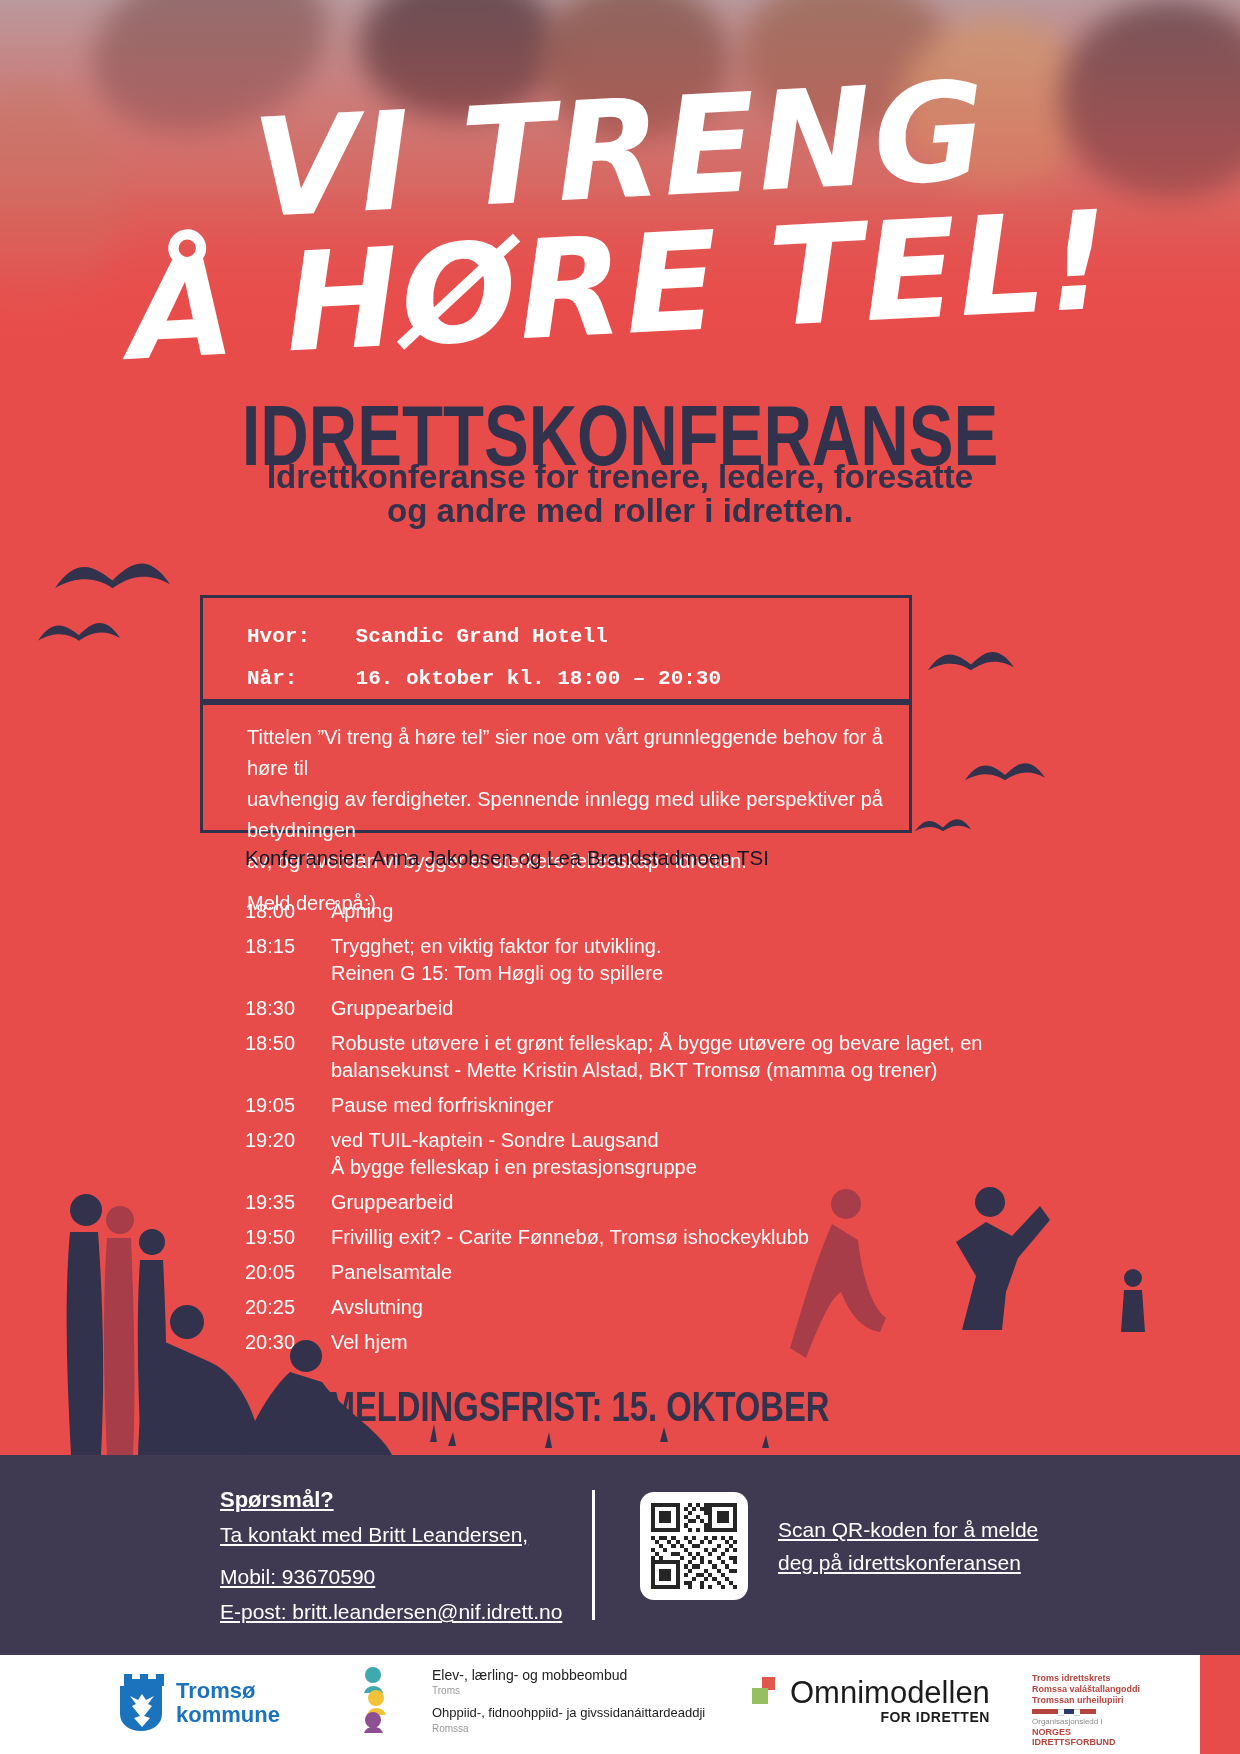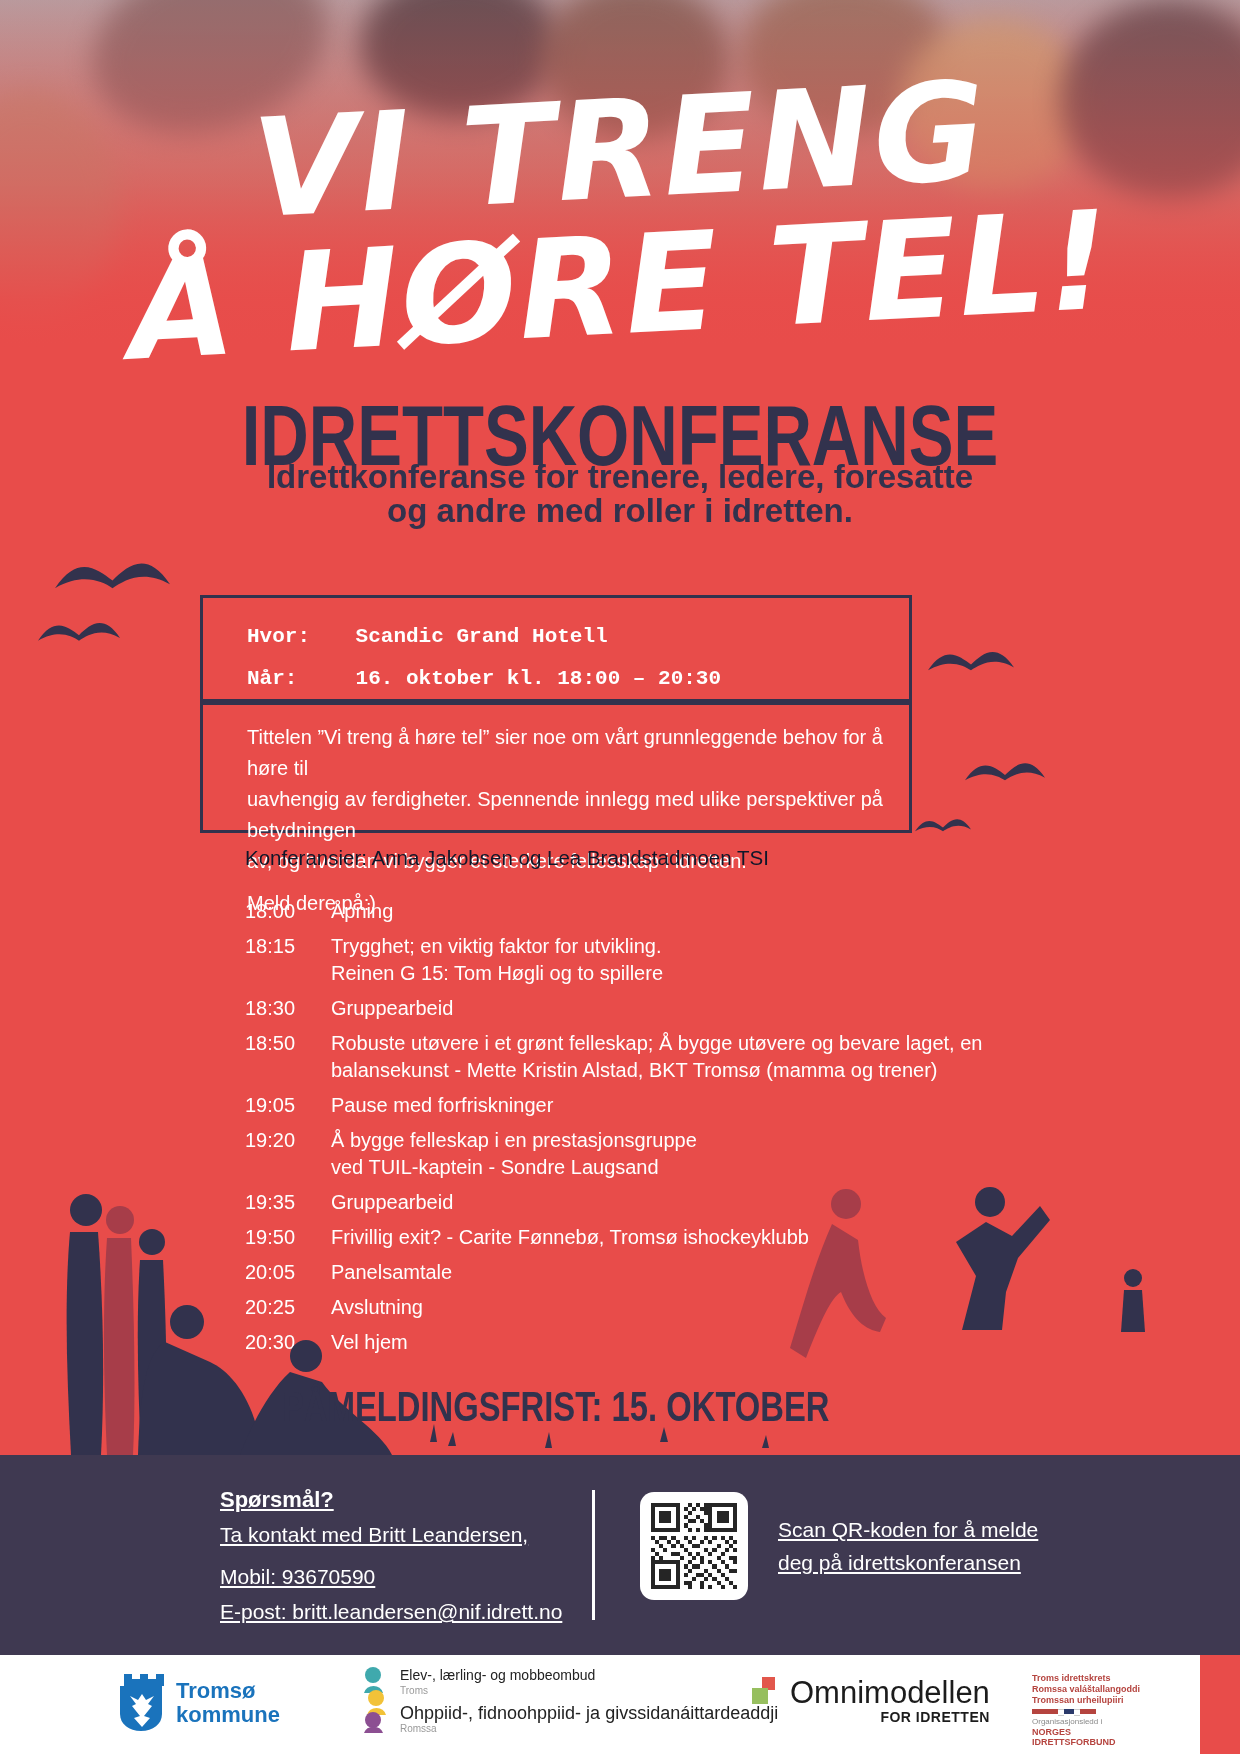--- a/index.html
+++ b/index.html
@@ -70,23 +70,23 @@
   .qr-box{left:640px;top:37px;width:108px;height:108px;background:#fff;border-radius:14px;
     display:flex;align-items:center;justify-content:center;}
   .scan-text{left:778px;top:58px;font-size:21px;line-height:33px;}
 
   
   .logos{position:absolute;left:0;top:1655px;width:1200px;height:99px;background:#fff;}
   .logo{position:absolute;display:flex;align-items:center;gap:10px;}
   .tromso{left:116px;top:17px;}
   .tromso-text{color:#1a73bc;font-weight:bold;font-size:22px;line-height:24px;}
   .ombud{left:360px;top:12px;align-items:flex-start;}
-  .ombud-text{font-size:14px;color:#222;line-height:16px;}
+  .ombud-text{font-size:14px;color:#222;line-height:16px;margin-left:32px;}
   .ombud-sub{color:#9a9a9a;font-size:10px;}
-  .ombud-l2{margin-top:6px;font-size:18px;}
+  .ombud-l2{margin-top:6px;font-size:13px;}
   .omni{left:752px;top:22px;align-items:flex-start;}
   .omni-text{color:#1c1c1c;}
   .omni-name{font-size:31px;line-height:32px;}
   .omni-tag{font-size:14px;font-weight:bold;text-align:right;letter-spacing:.5px;}
   .krets{left:1032px;top:18px;display:block;width:120px;}
   .krets-line{color:#b5443f;font-size:9px;font-weight:bold;line-height:11px;}
   .krets-flag{display:flex;width:64px;height:5px;margin:3px 0;}
   .krets-flag i{display:block;height:5px;}
   .krets-gray{color:#8a8a8a;font-size:8px;line-height:10px;margin-top:2px;}
   .krets-red{color:#b5443f;font-size:9px;font-weight:bold;line-height:10px;}
@@ -183,22 +183,22 @@
       </div>
       <div class="sched-row">
         <span class="sched-time">19:05</span>
         <div class="sched-lines">
           <div>Pause med forfriskninger</div>
         </div>
       </div>
       <div class="sched-row">
         <span class="sched-time">19:20</span>
         <div class="sched-lines">
+          <div>ved TUIL-kaptein - Sondre Laugsand</div>
           <div>Å bygge felleskap i en prestasjonsgruppe</div>
-          <div>ved TUIL-kaptein - Sondre Laugsand</div>
         </div>
       </div>
       <div class="sched-row">
         <span class="sched-time">19:35</span>
         <div class="sched-lines">
           <div>Gruppearbeid</div>
         </div>
       </div>
       <div class="sched-row">
         <span class="sched-time">19:50</span>

